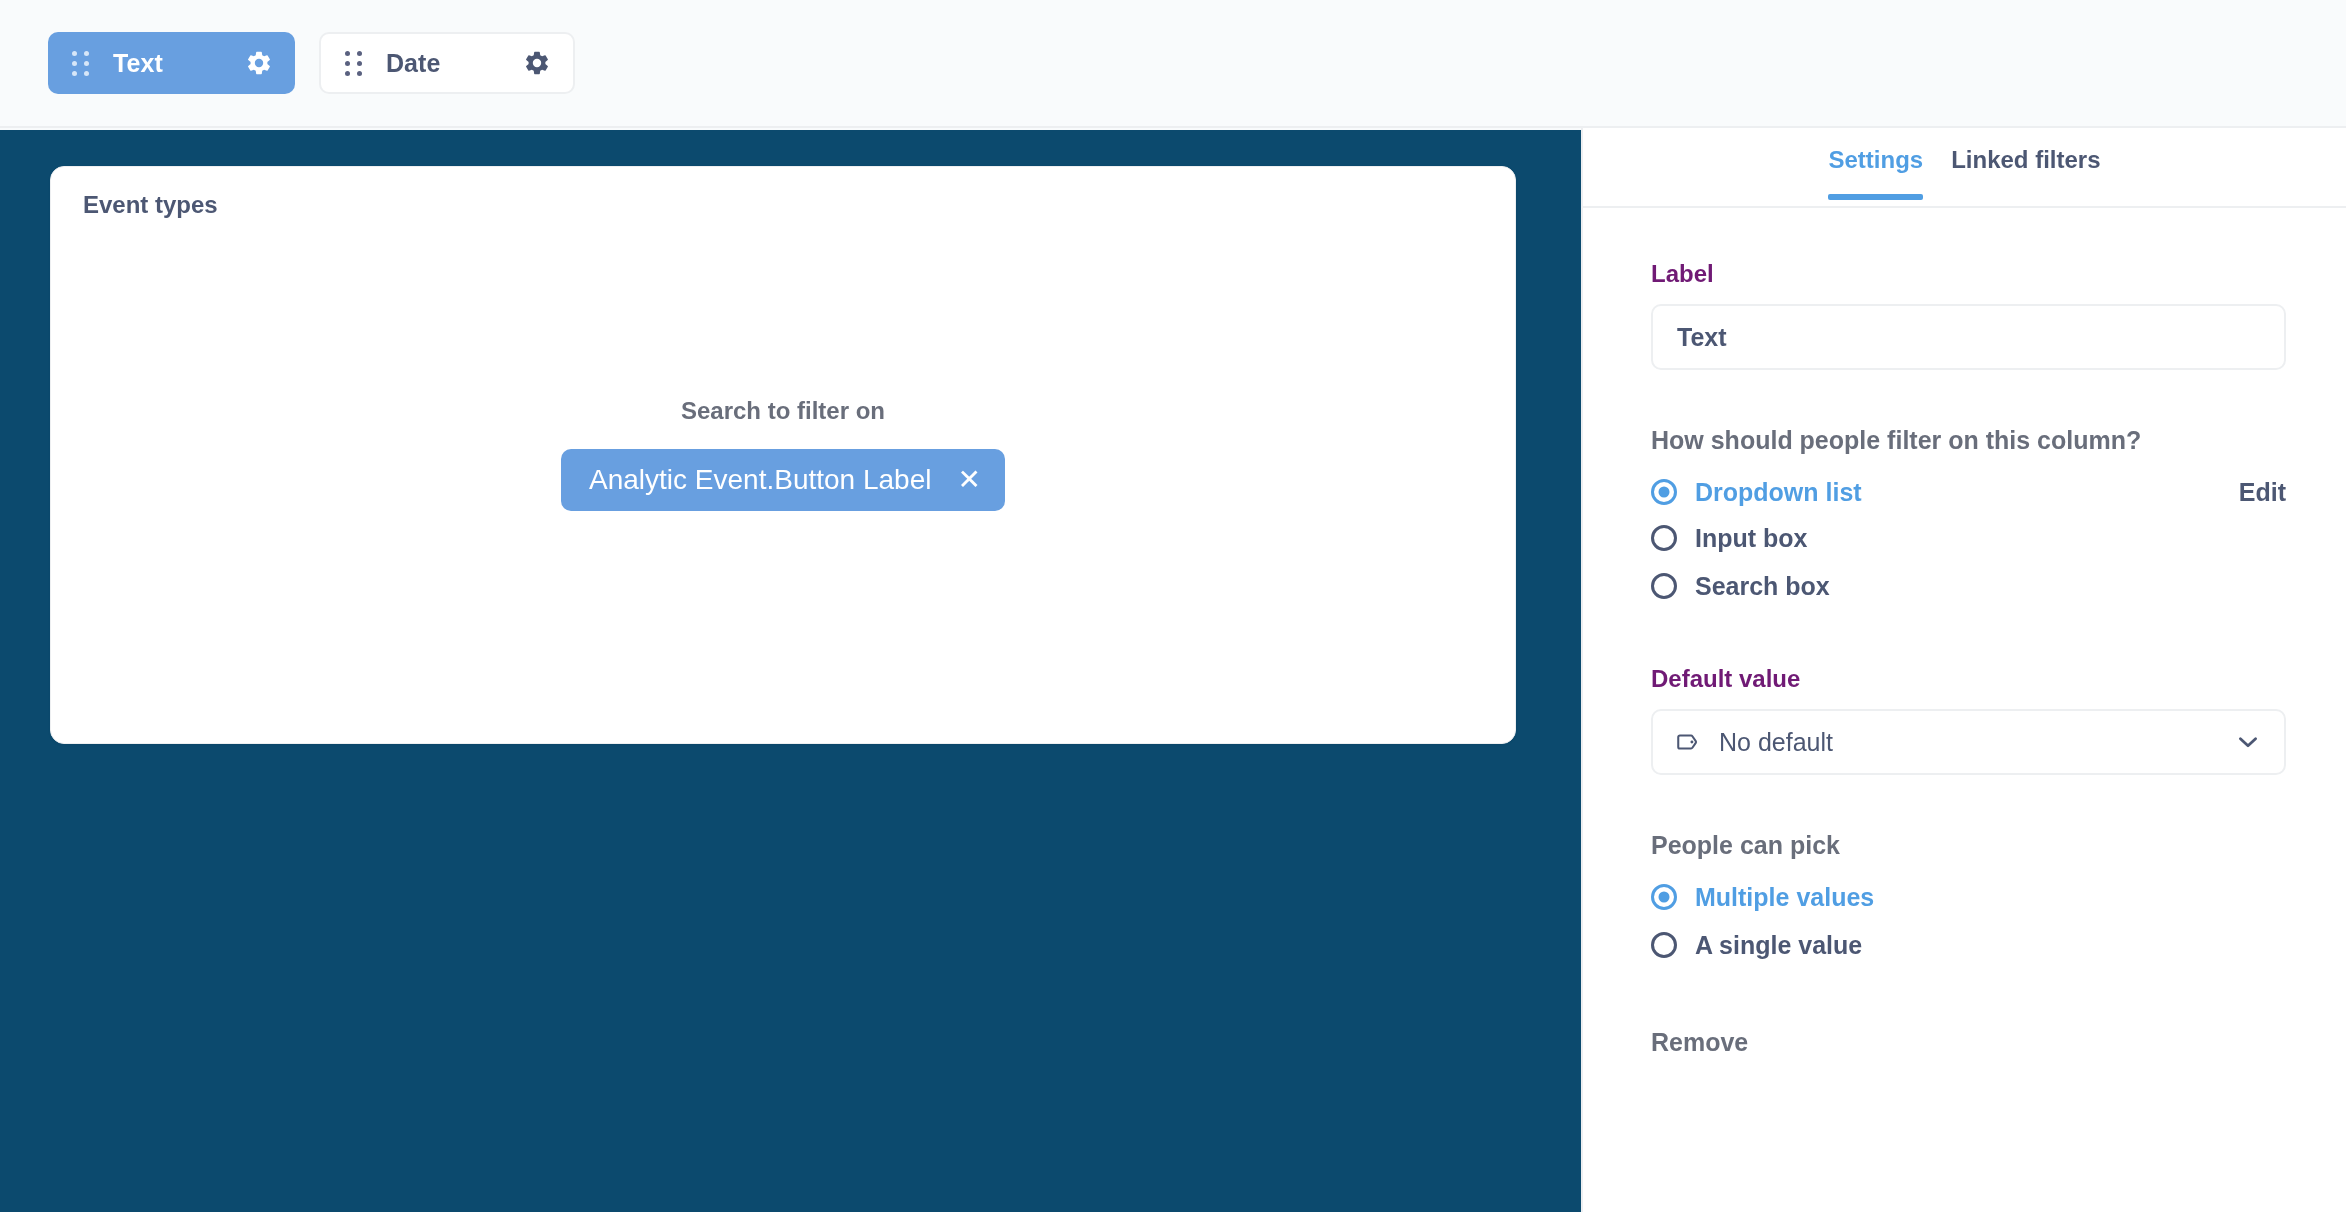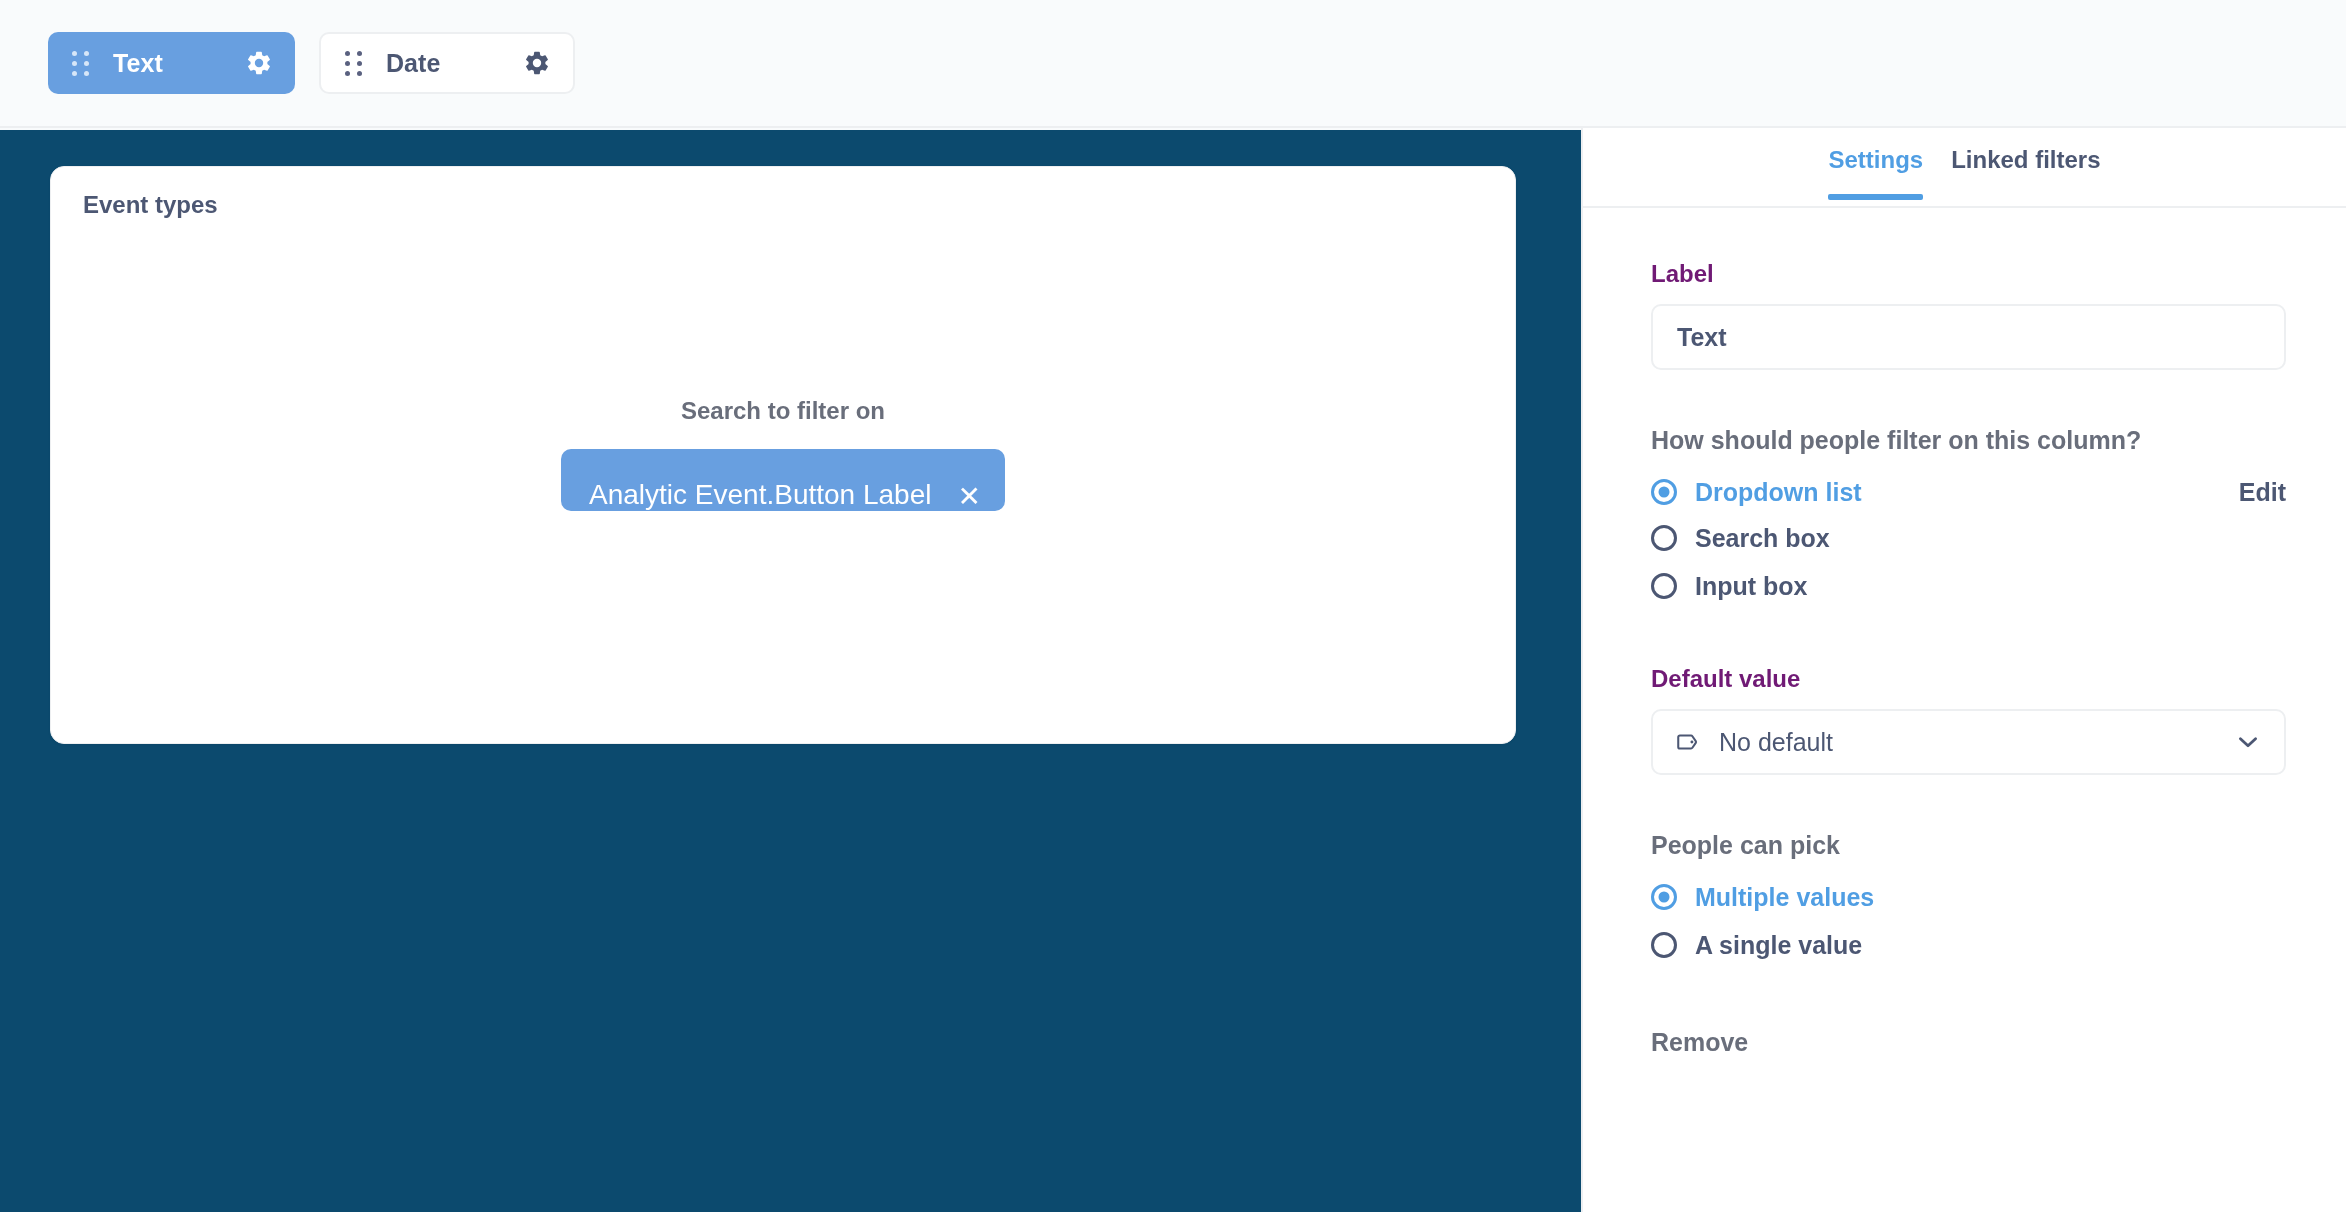--- a/index.html
+++ b/index.html
@@ -112,21 +112,21 @@
 
   .column-label {
     font-size: 24px;
     font-weight: 700;
     color: #696E7B;
     margin-bottom: 24px;
   }
 
   .column-chip {
     display: inline-flex;
-    align-items: flex-end;
+    align-items: center;
     gap: 26px;
     background: #689FE0;
     color: #FFFFFF;
     border-radius: 10px;
     height: 62px;
     padding: 0 24px 0 28px;
     cursor: pointer;
     user-select: none;
   }
   .column-chip .chip-text {
@@ -377,26 +377,26 @@
       <div class="radio-line">
         <div class="radio-row selected">
           <span class="radio checked"></span>
           <span class="radio-label">Dropdown list</span>
         </div>
         <div class="edit-link">Edit</div>
       </div>
 
       <div class="radio-row">
         <span class="radio"></span>
-        <span class="radio-label">Search box</span>
+        <span class="radio-label">Input box</span>
       </div>
 
       <div class="radio-row">
         <span class="radio"></span>
-        <span class="radio-label">Input box</span>
+        <span class="radio-label">Search box</span>
       </div>
     </div>
 
     <div class="gap-lg"></div>
 
     <div class="section">
       <div class="field-label">Default value</div>
       <div class="select-box">
         <span class="select-icon">
           <svg width="26" height="26" viewBox="0 0 24 24" aria-hidden="true">

